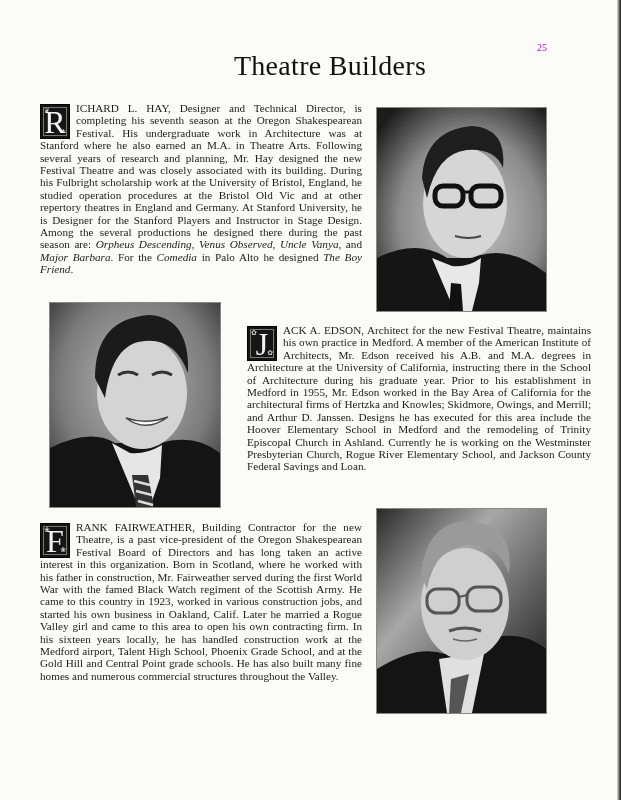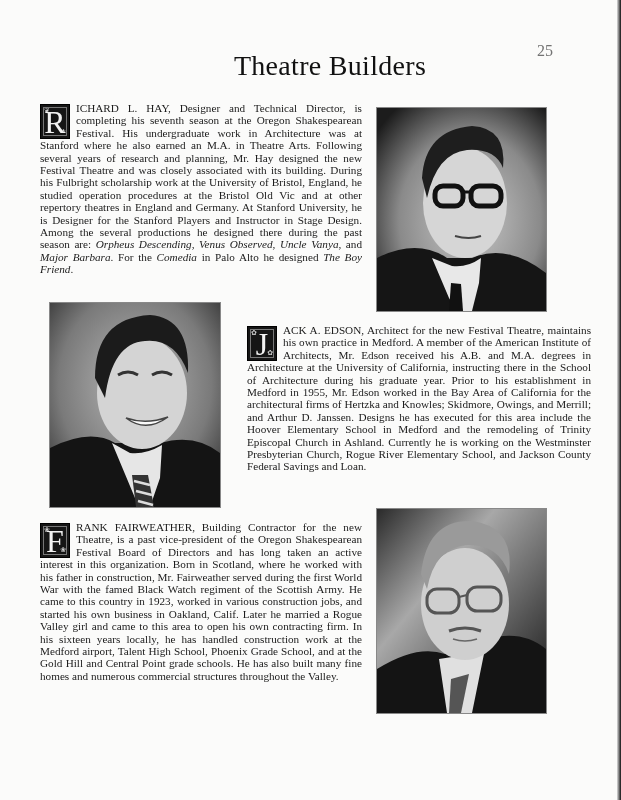--- a/index.html
+++ b/index.html
@@ -8,21 +8,21 @@
     background: #fbfbfa;
     font-family: "Liberation Serif", "DejaVu Serif", serif;
     color: #1a1a1a;
   }
   .edge-right {
     position: absolute; top: 0; right: 0; width: 4px; height: 800px;
     background: linear-gradient(to right, #ddd, #111);
   }
   .page-number {
     position: absolute; top: 42px; left: 537px;
-    font-size: 16px; color: #737373;
+    font-size: 10px; color: #a21caf;
   }
   .page-title {
     position: absolute; top: 50px; left: 0; width: 590px; text-align: center;
     font-size: 28px; font-weight: normal; color: #111; margin: 0;
     letter-spacing: 0.3px;
     padding-left: 35px;
   }
   .bio {
     position: absolute;
     font-size: 11.2px; line-height: 12.4px;

